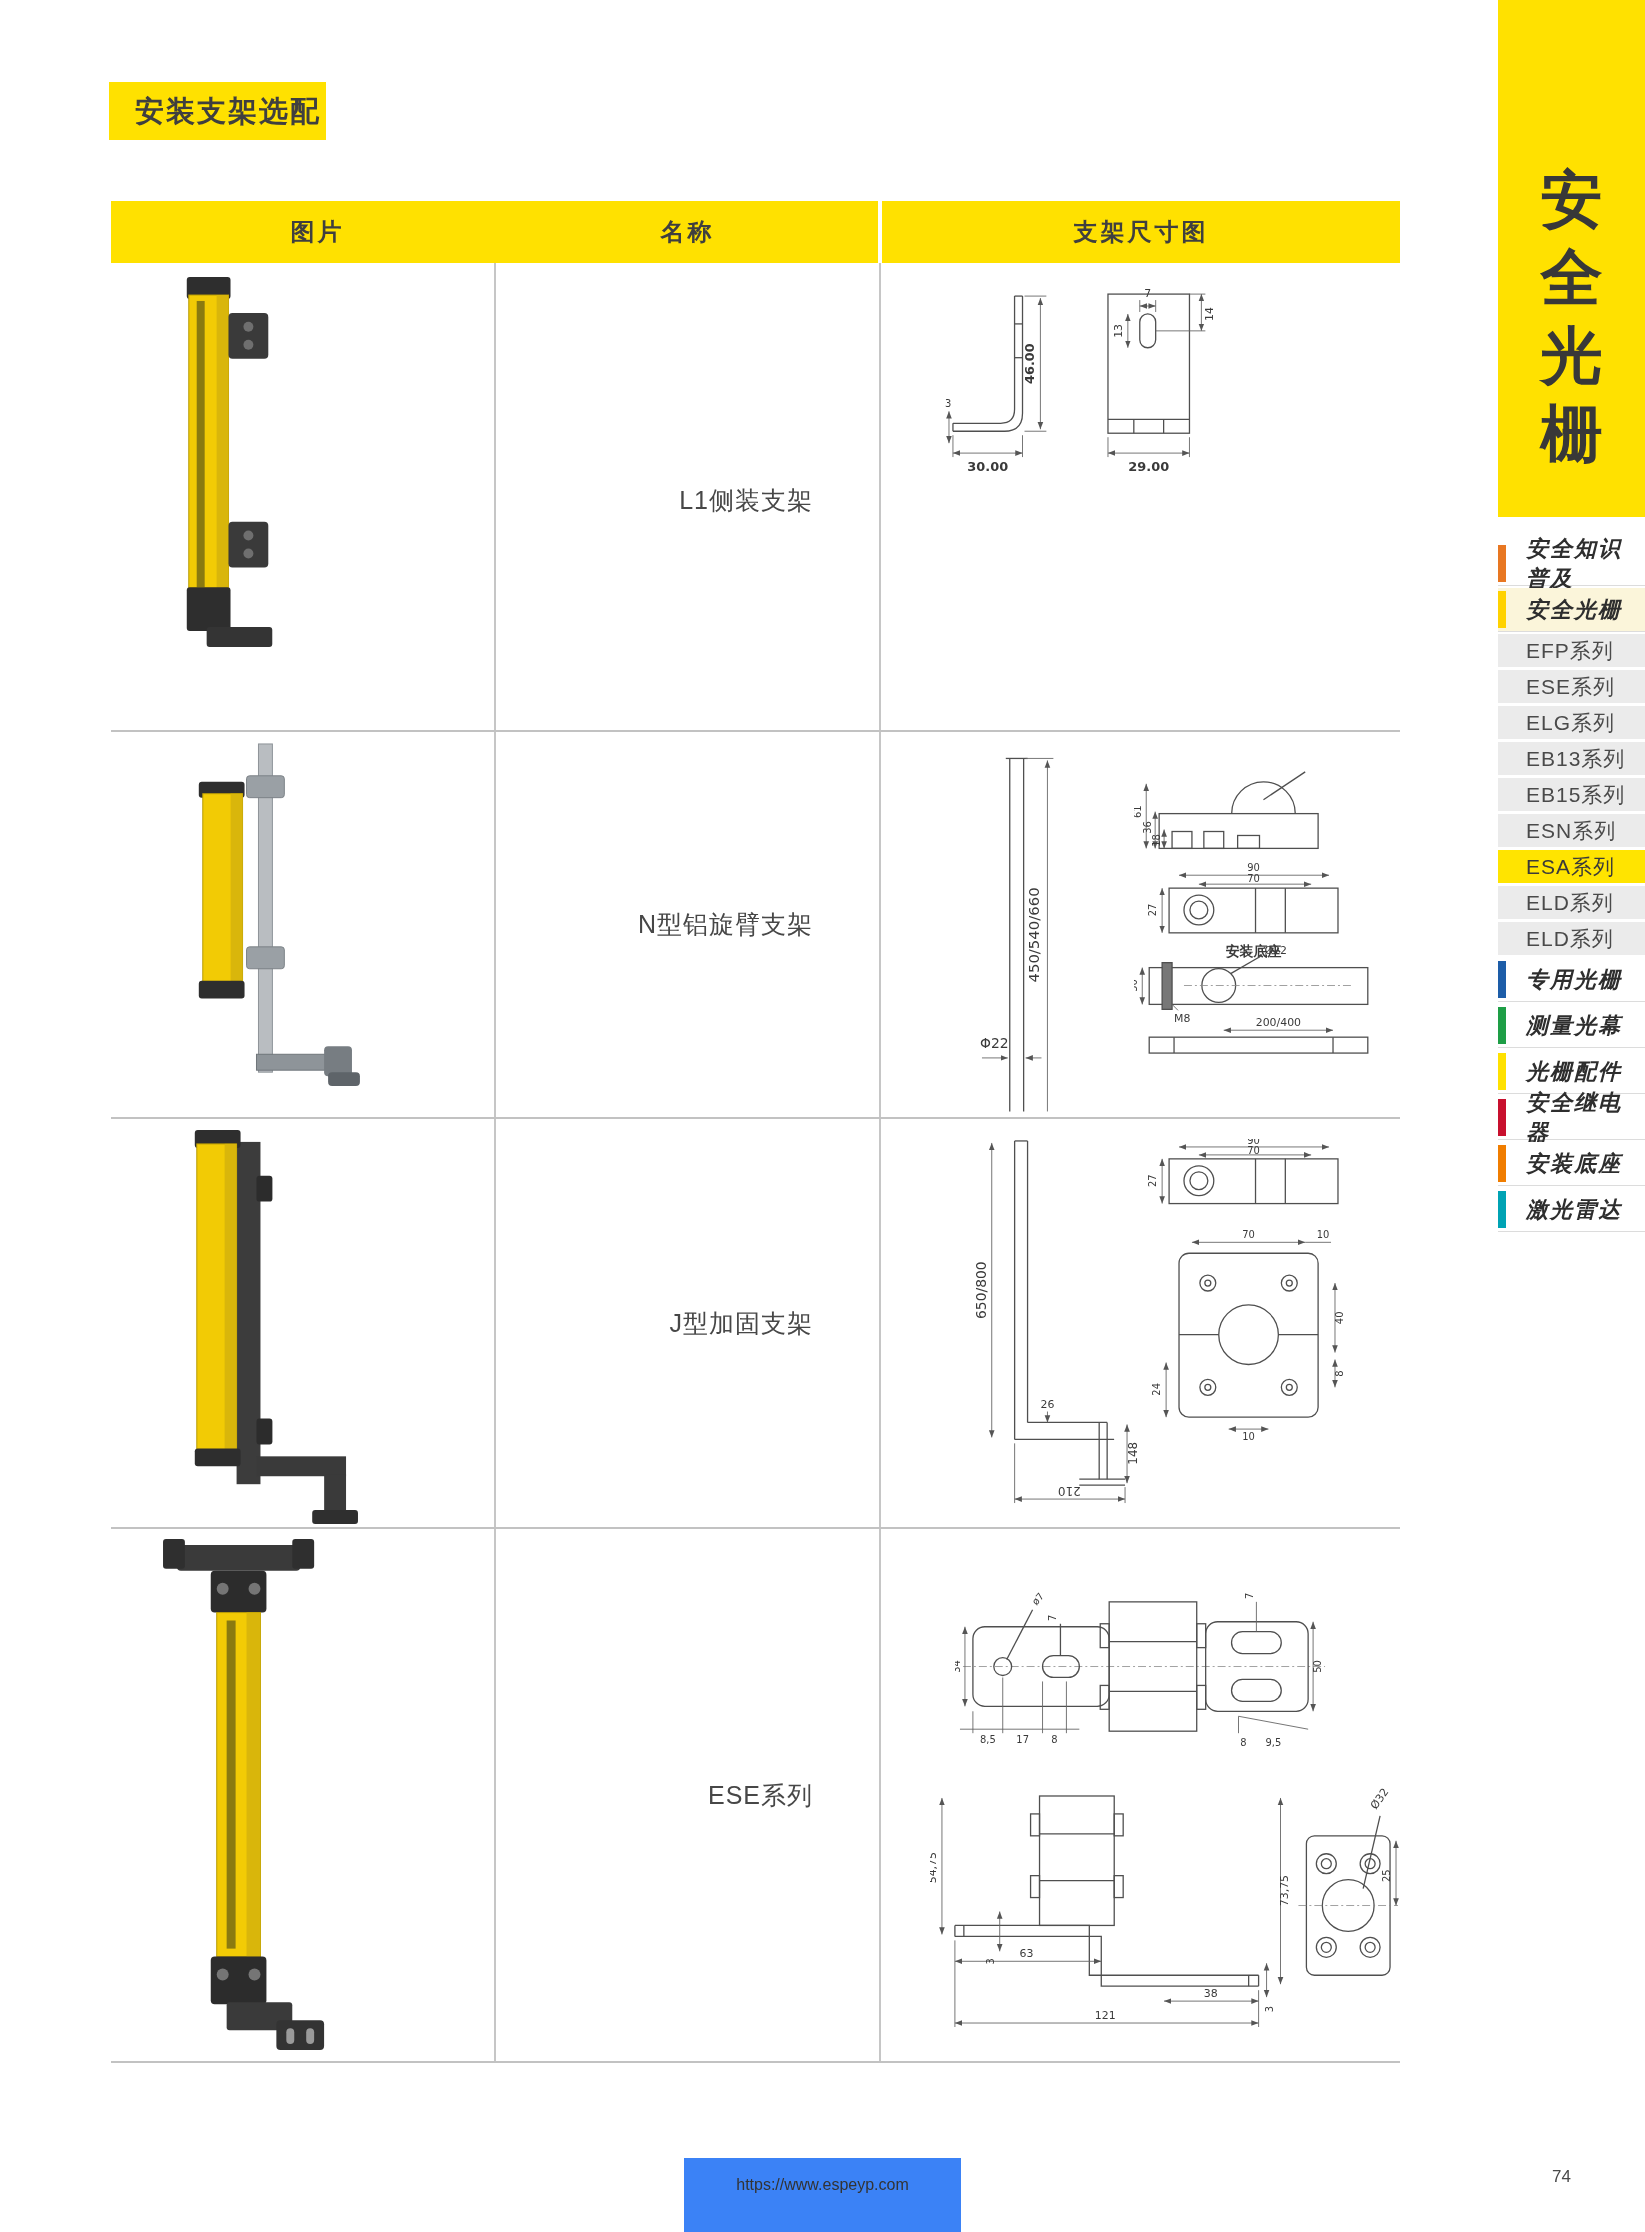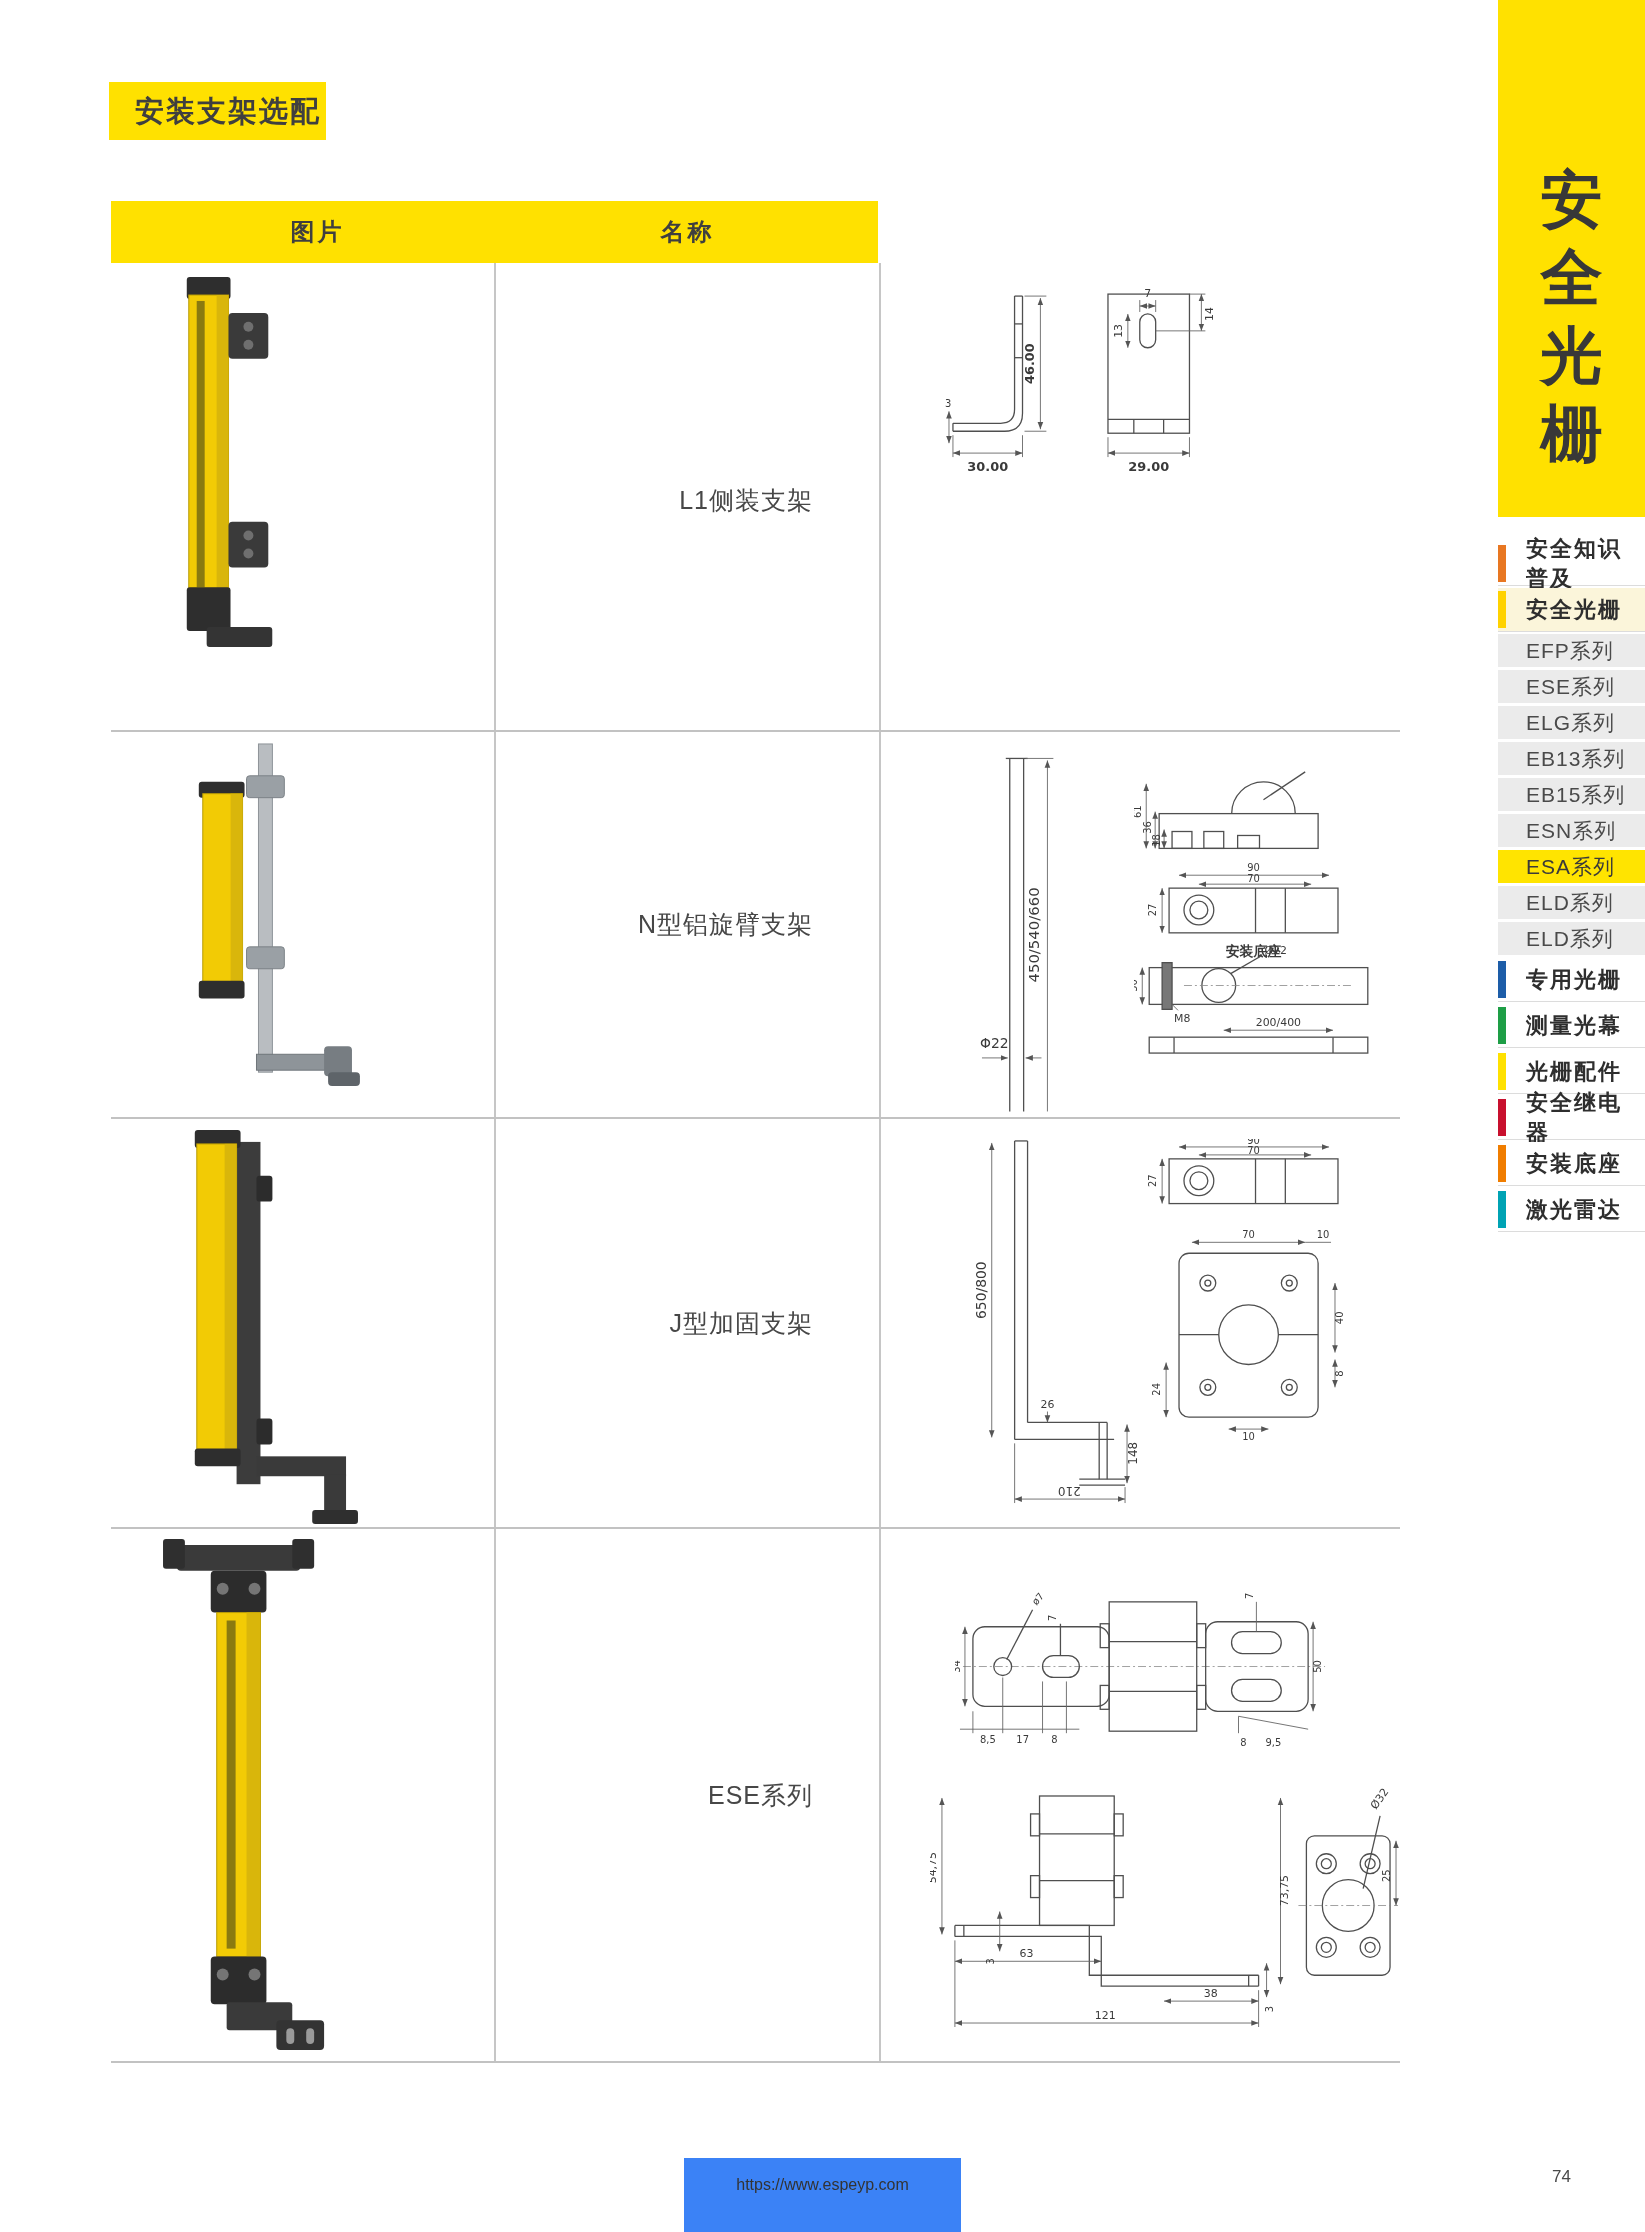--- a/index.html
+++ b/index.html
@@ -19,21 +19,21 @@
   
   .name-label{width:316px;left:497px;text-align:right;color:#474747;font-size:25px;letter-spacing:1px;}
   
   .side-banner{left:1498px;top:0;width:147px;height:517px;background:#FFE100;
                display:flex;flex-direction:column;align-items:center;padding-top:167px;box-sizing:border-box;gap:12px;}
   .side-banner span{font-size:62px;line-height:66px;font-weight:bold;color:#383838;}
   .sidebar-menu{left:1498px;top:542px;width:147px;display:flex;flex-direction:column;}
   .menu-item{position:relative;display:flex;align-items:center;box-sizing:border-box;}
   .menu-item .lbl{padding-left:28px;}
   .menu-item.section{height:44px;margin-bottom:2px;background:#ffffff;border-bottom:1px solid #DCDCDC;}
-  .menu-item.section .lbl{font-size:22px;font-weight:bold;color:#2E2E2E;letter-spacing:2px;}
+  .menu-item.section .lbl{font-size:22px;font-weight:bold;color:#2E2E2E;letter-spacing:2px;font-style:italic;}
   .menu-item.sub{height:33px;margin-bottom:3px;background:#EBEBEB;}
   .menu-item.sub .lbl{font-size:21px;color:#4A4A4A;letter-spacing:1px;}
   .menu-item.sub.active{background:#FFE400;}
   .menu-item.sub.active .lbl{color:#3A3A3A;}
   .menu-item .bar{position:absolute;left:0;top:3px;bottom:3px;width:8px;}
   
   .footer-bar{left:684px;top:2158px;width:277px;height:75px;background:#3b82f6;
               display:flex;justify-content:center;}
   .footer-bar span{font-size:16px;color:#333;margin-top:18px;}
   .pagenum{left:1552px;top:2167px;font-size:17px;color:#4A4A4A;}
@@ -52,20 +52,21 @@
       <marker id="ae" viewBox="0 0 10 10" refX="9" refY="5" markerWidth="9" markerHeight="9" orient="auto-start-reverse">
         <path d="M0,1.5L9,5L0,8.5z" fill="#555"></path>
       </marker>
     </defs>
   </svg>
 
   <div class="abs badge">安装支架选配</div>
 
   <div class="abs hcell" style="left:111px;width:381px;padding-left:16px;">图片</div>
   <div class="abs hcell" style="left:497px;width:381px;">名称</div>
+  <div class="abs hcell" style="left:882px;width:518px;">支架尺寸图</div>
 
   <div class="abs vline" style="left:494px;top:263px;height:1798px;"></div>
   <div class="abs vline" style="left:879px;top:263px;height:1798px;"></div>
   <div class="abs hline" style="left:111px;top:730px;width:1289px;"></div>
   <div class="abs hline" style="left:111px;top:1117px;width:1289px;"></div>
   <div class="abs hline" style="left:111px;top:1527px;width:1289px;"></div>
   <div class="abs hline" style="left:111px;top:2061px;width:1289px;"></div>
 
   <div class="abs name-label" style="top:484px;">L1侧装支架</div>
 

